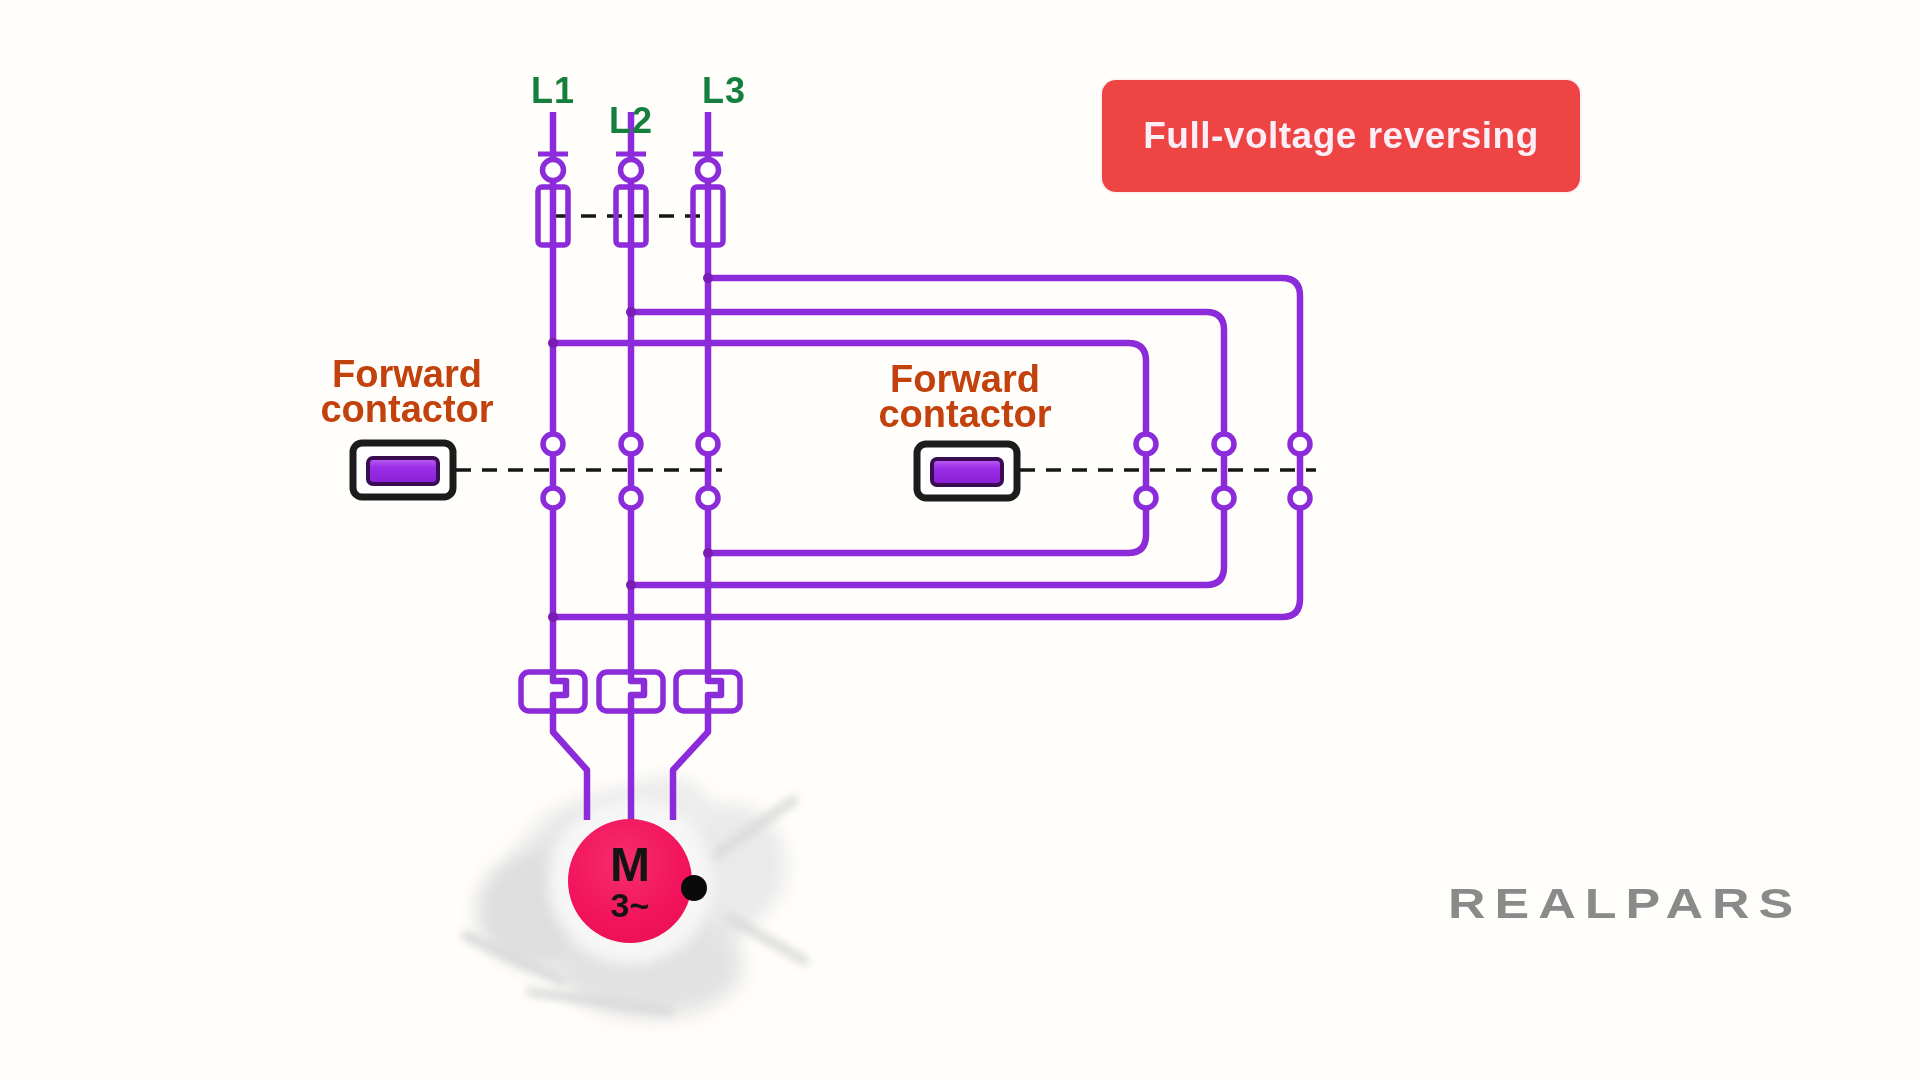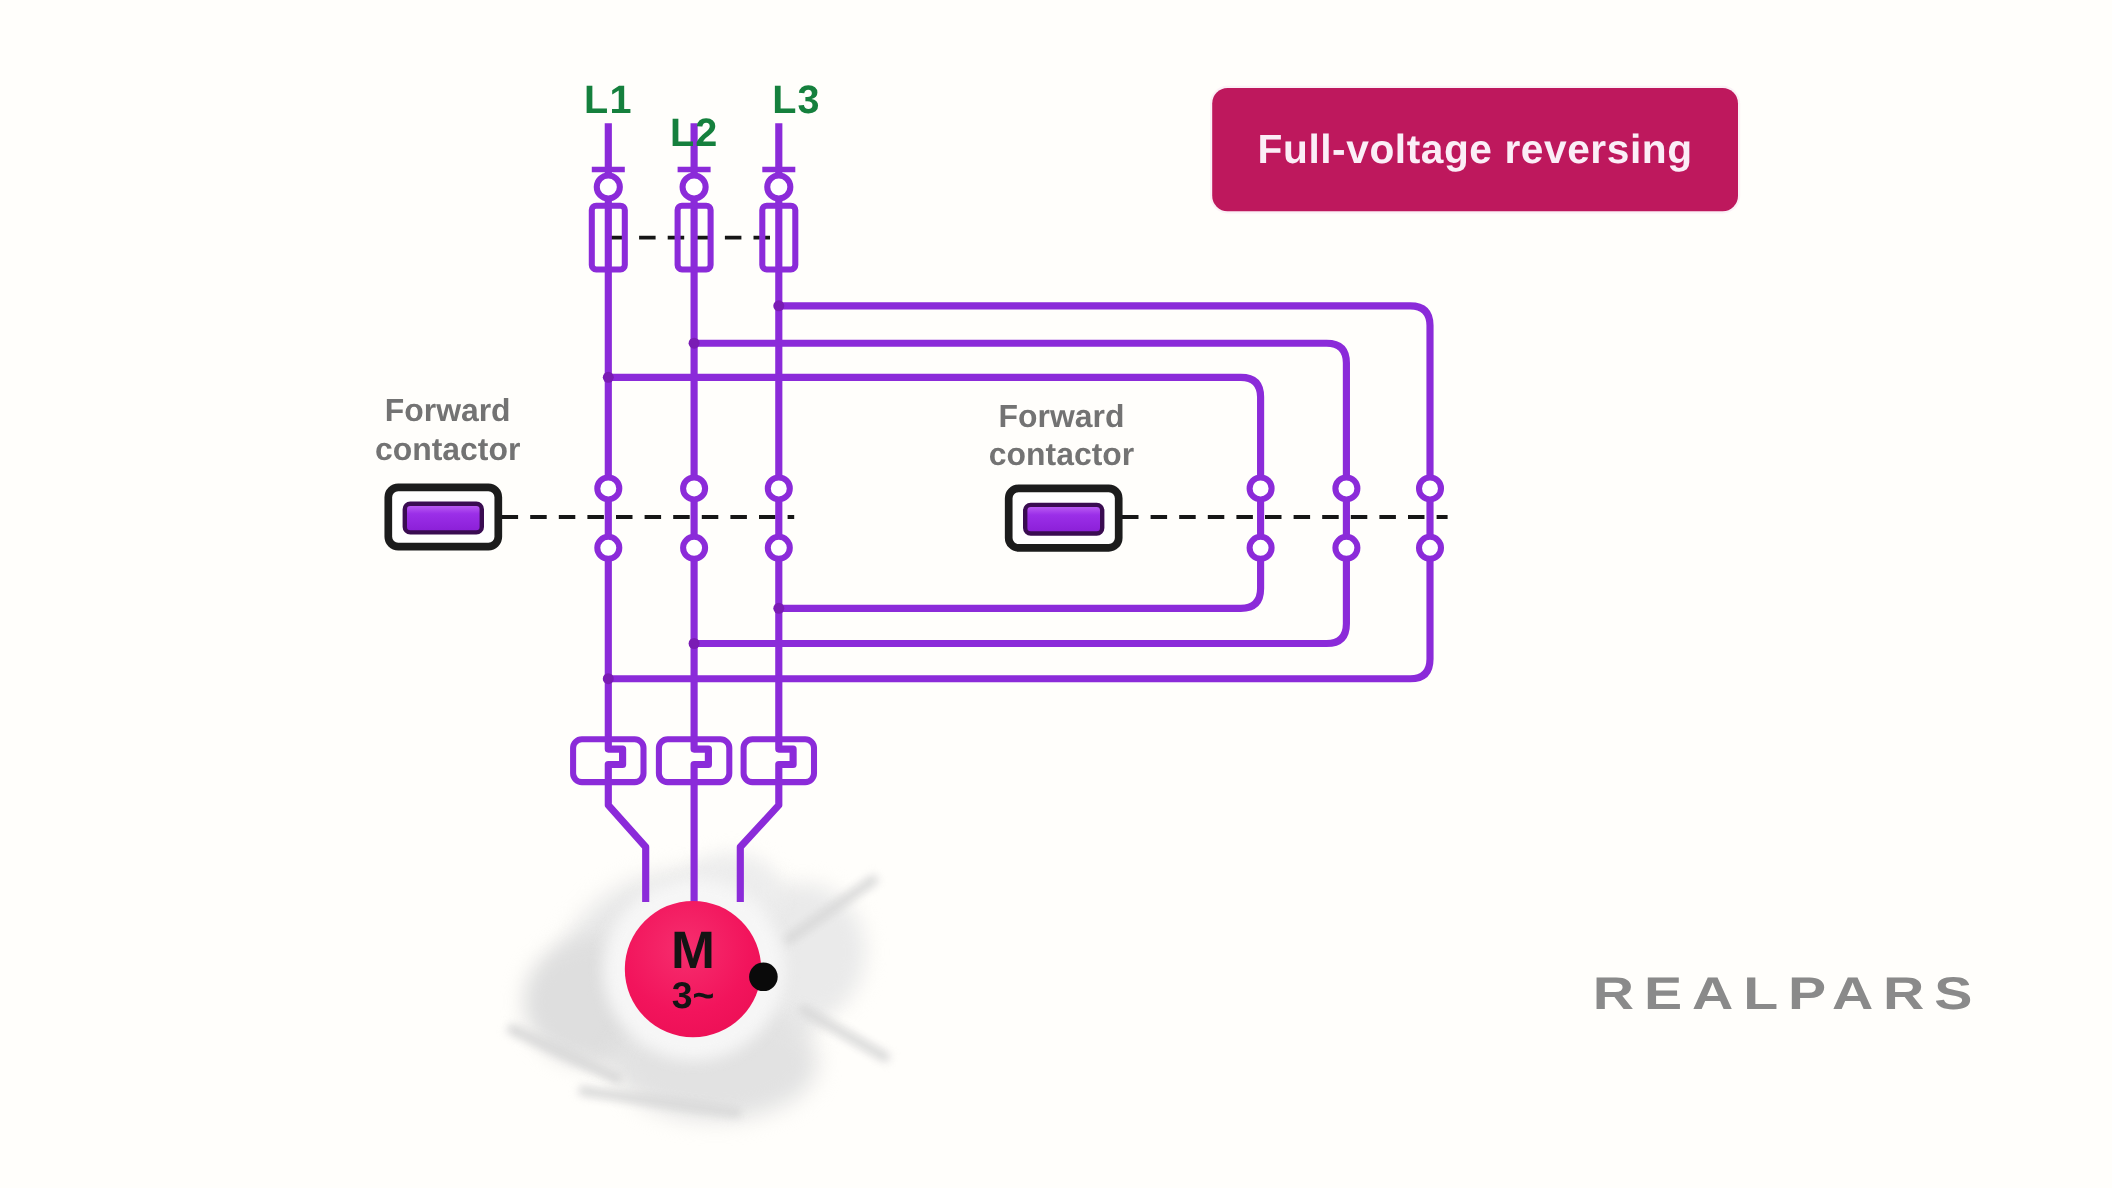--- a/index.html
+++ b/index.html
@@ -11,25 +11,25 @@
   }
   .stage{position:absolute;inset:0;width:1920px;height:1080px;}
   svg.circuit{position:absolute;left:0;top:0;}
 
   .phase-label{
     position:absolute;transform:translateX(-50%);
     font-size:36px;font-weight:700;color:#15803d;letter-spacing:1px;
   }
   .contactor-label{
     position:absolute;transform:translateX(-50%);
-    text-align:center;font-size:29px;font-weight:700;color:#737373;line-height:35px;
+    text-align:center;font-size:38px;font-weight:700;color:#c2410c;line-height:35px;
   }
   .banner{
     position:absolute;left:1102px;top:80px;width:478px;height:112px;
-    background:#be185d;border-radius:14px;
+    background:#ef4444;border-radius:14px;
     display:flex;flex-direction:column;justify-content:center;align-items:center;
     box-shadow:0 0 0 2px rgba(244,214,238,0.35);
   }
   .banner .line{
     color:#fbeef7;font-size:37px;font-weight:700;line-height:46px;letter-spacing:.5px;
   }
   .smoke{position:absolute;left:470px;top:765px;width:340px;height:265px;}
   .smoke .blob{position:absolute;border-radius:50%;}
   .b1{left:38px;top:26px;width:245px;height:195px;background:#e7e7e7;filter:blur(10px);}
   .b2{left:6px;top:88px;width:125px;height:115px;background:#dedede;filter:blur(9px);}

